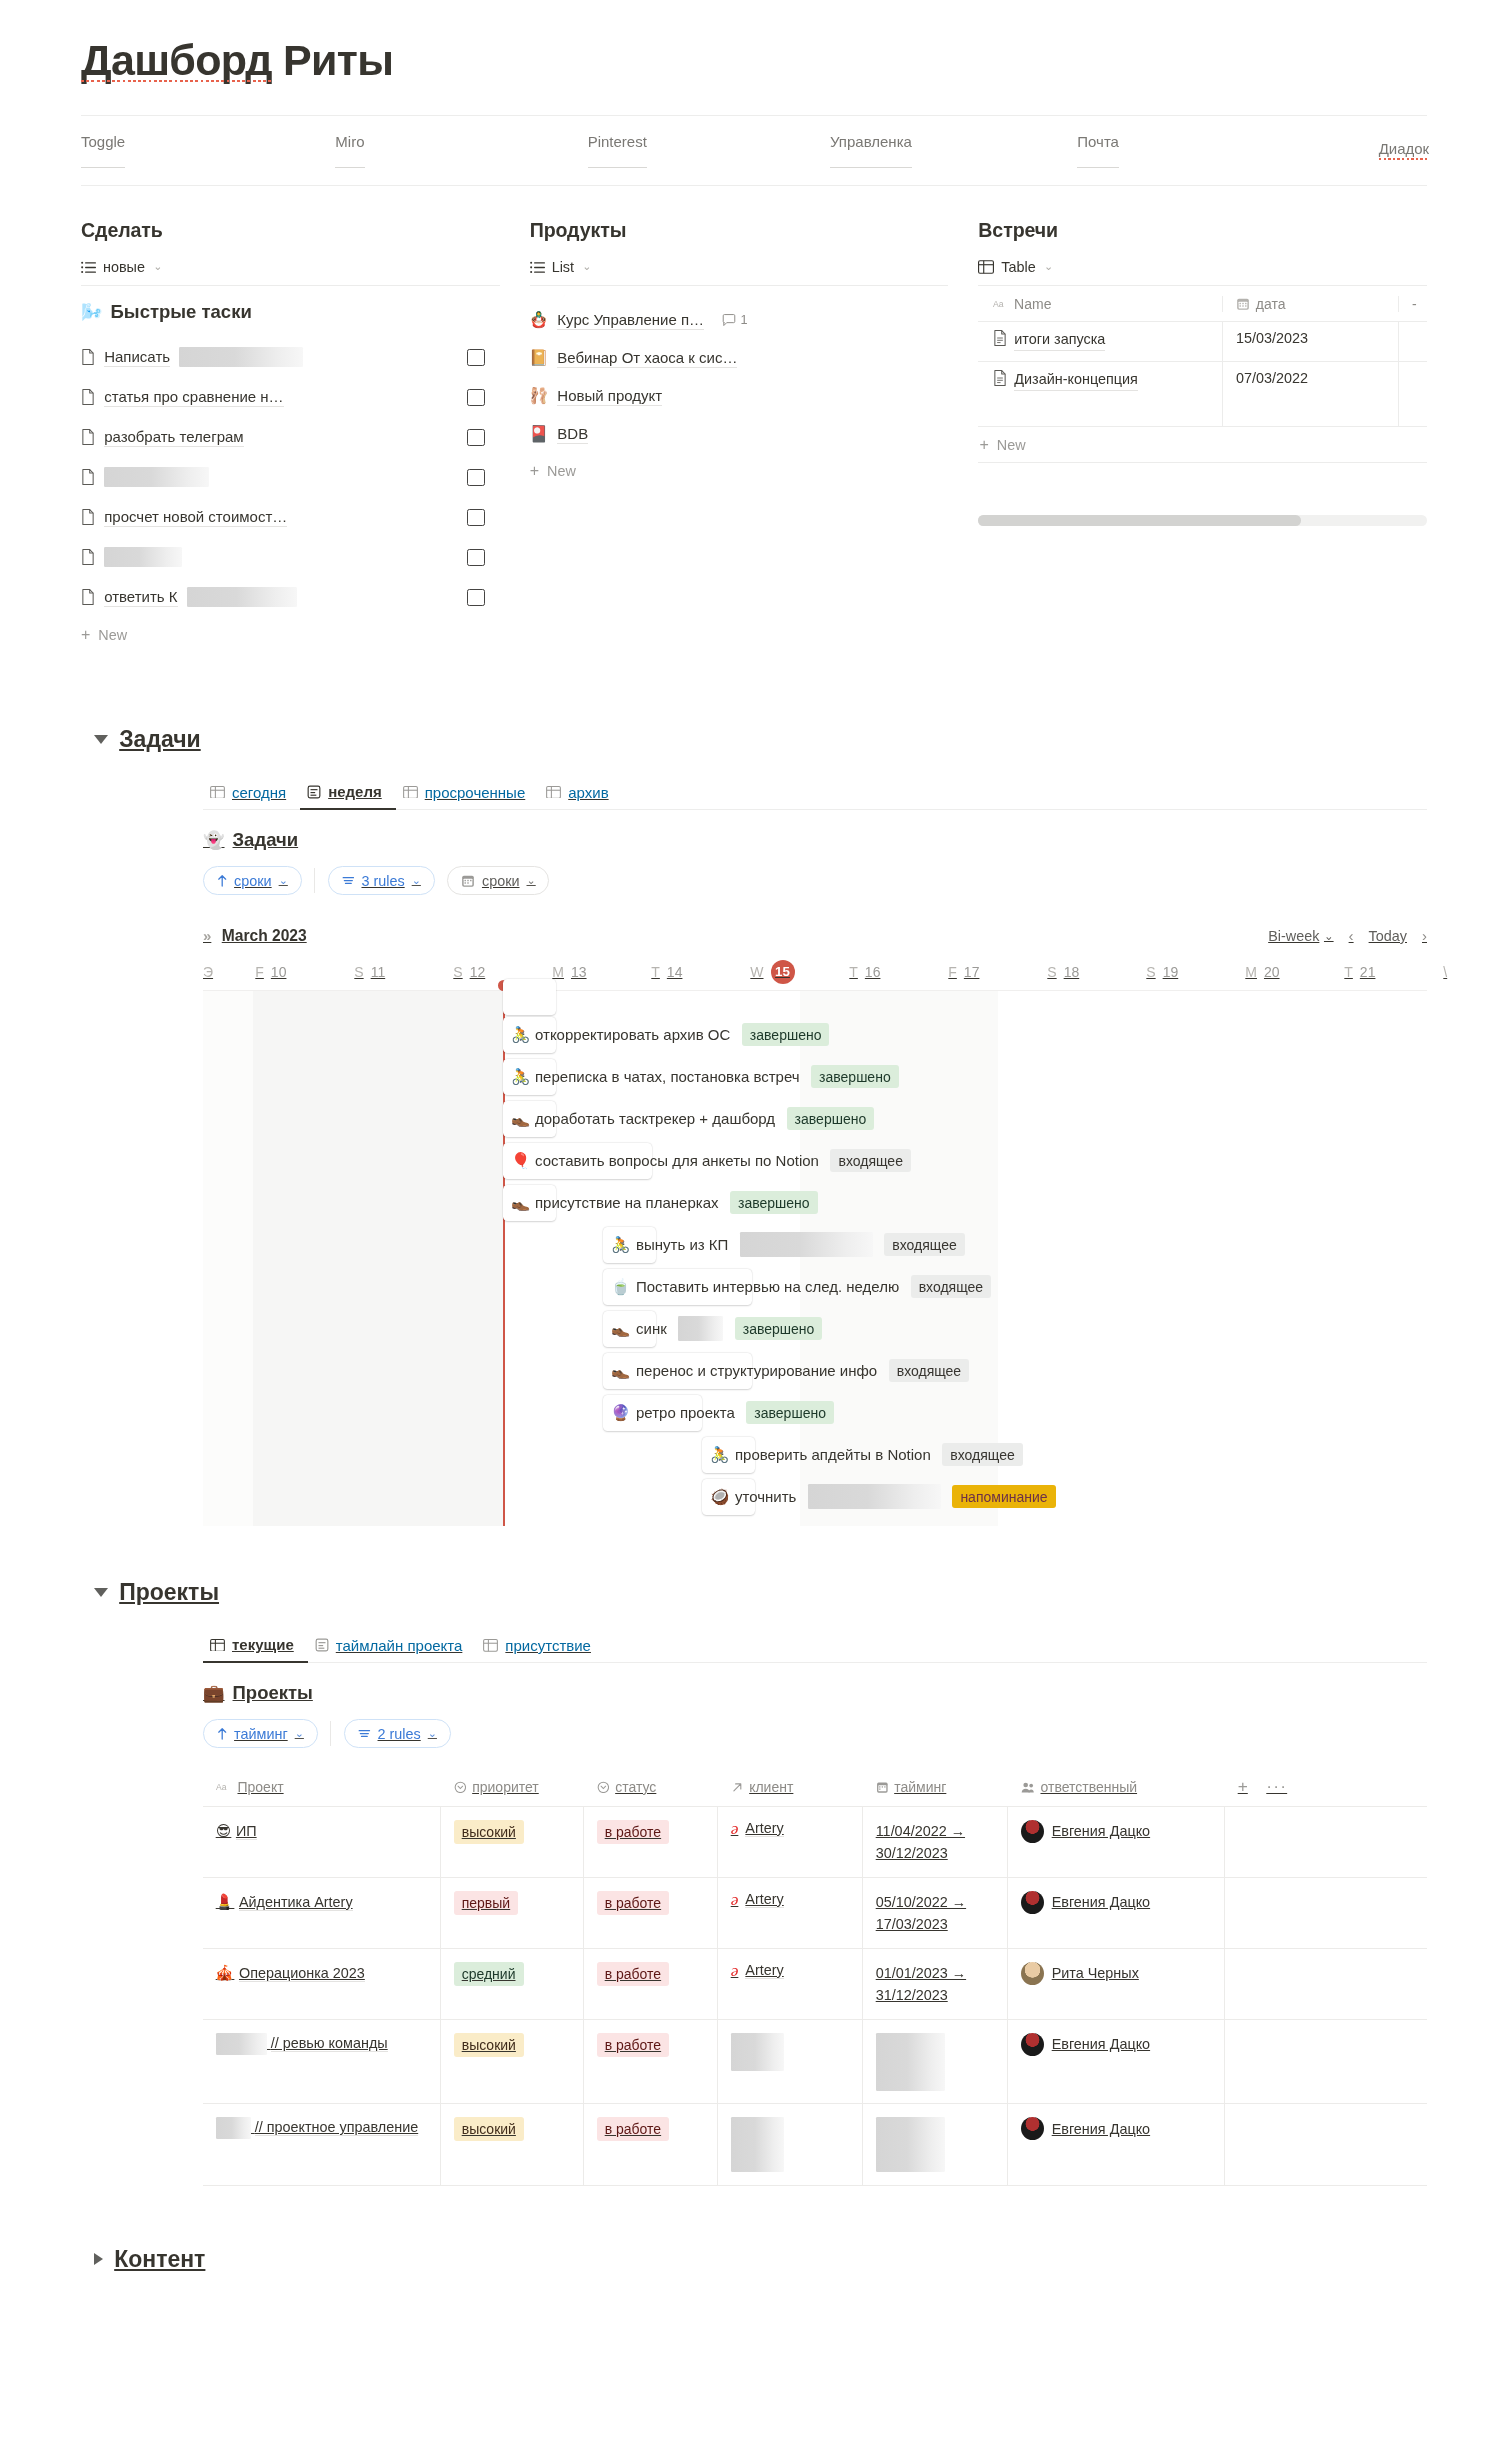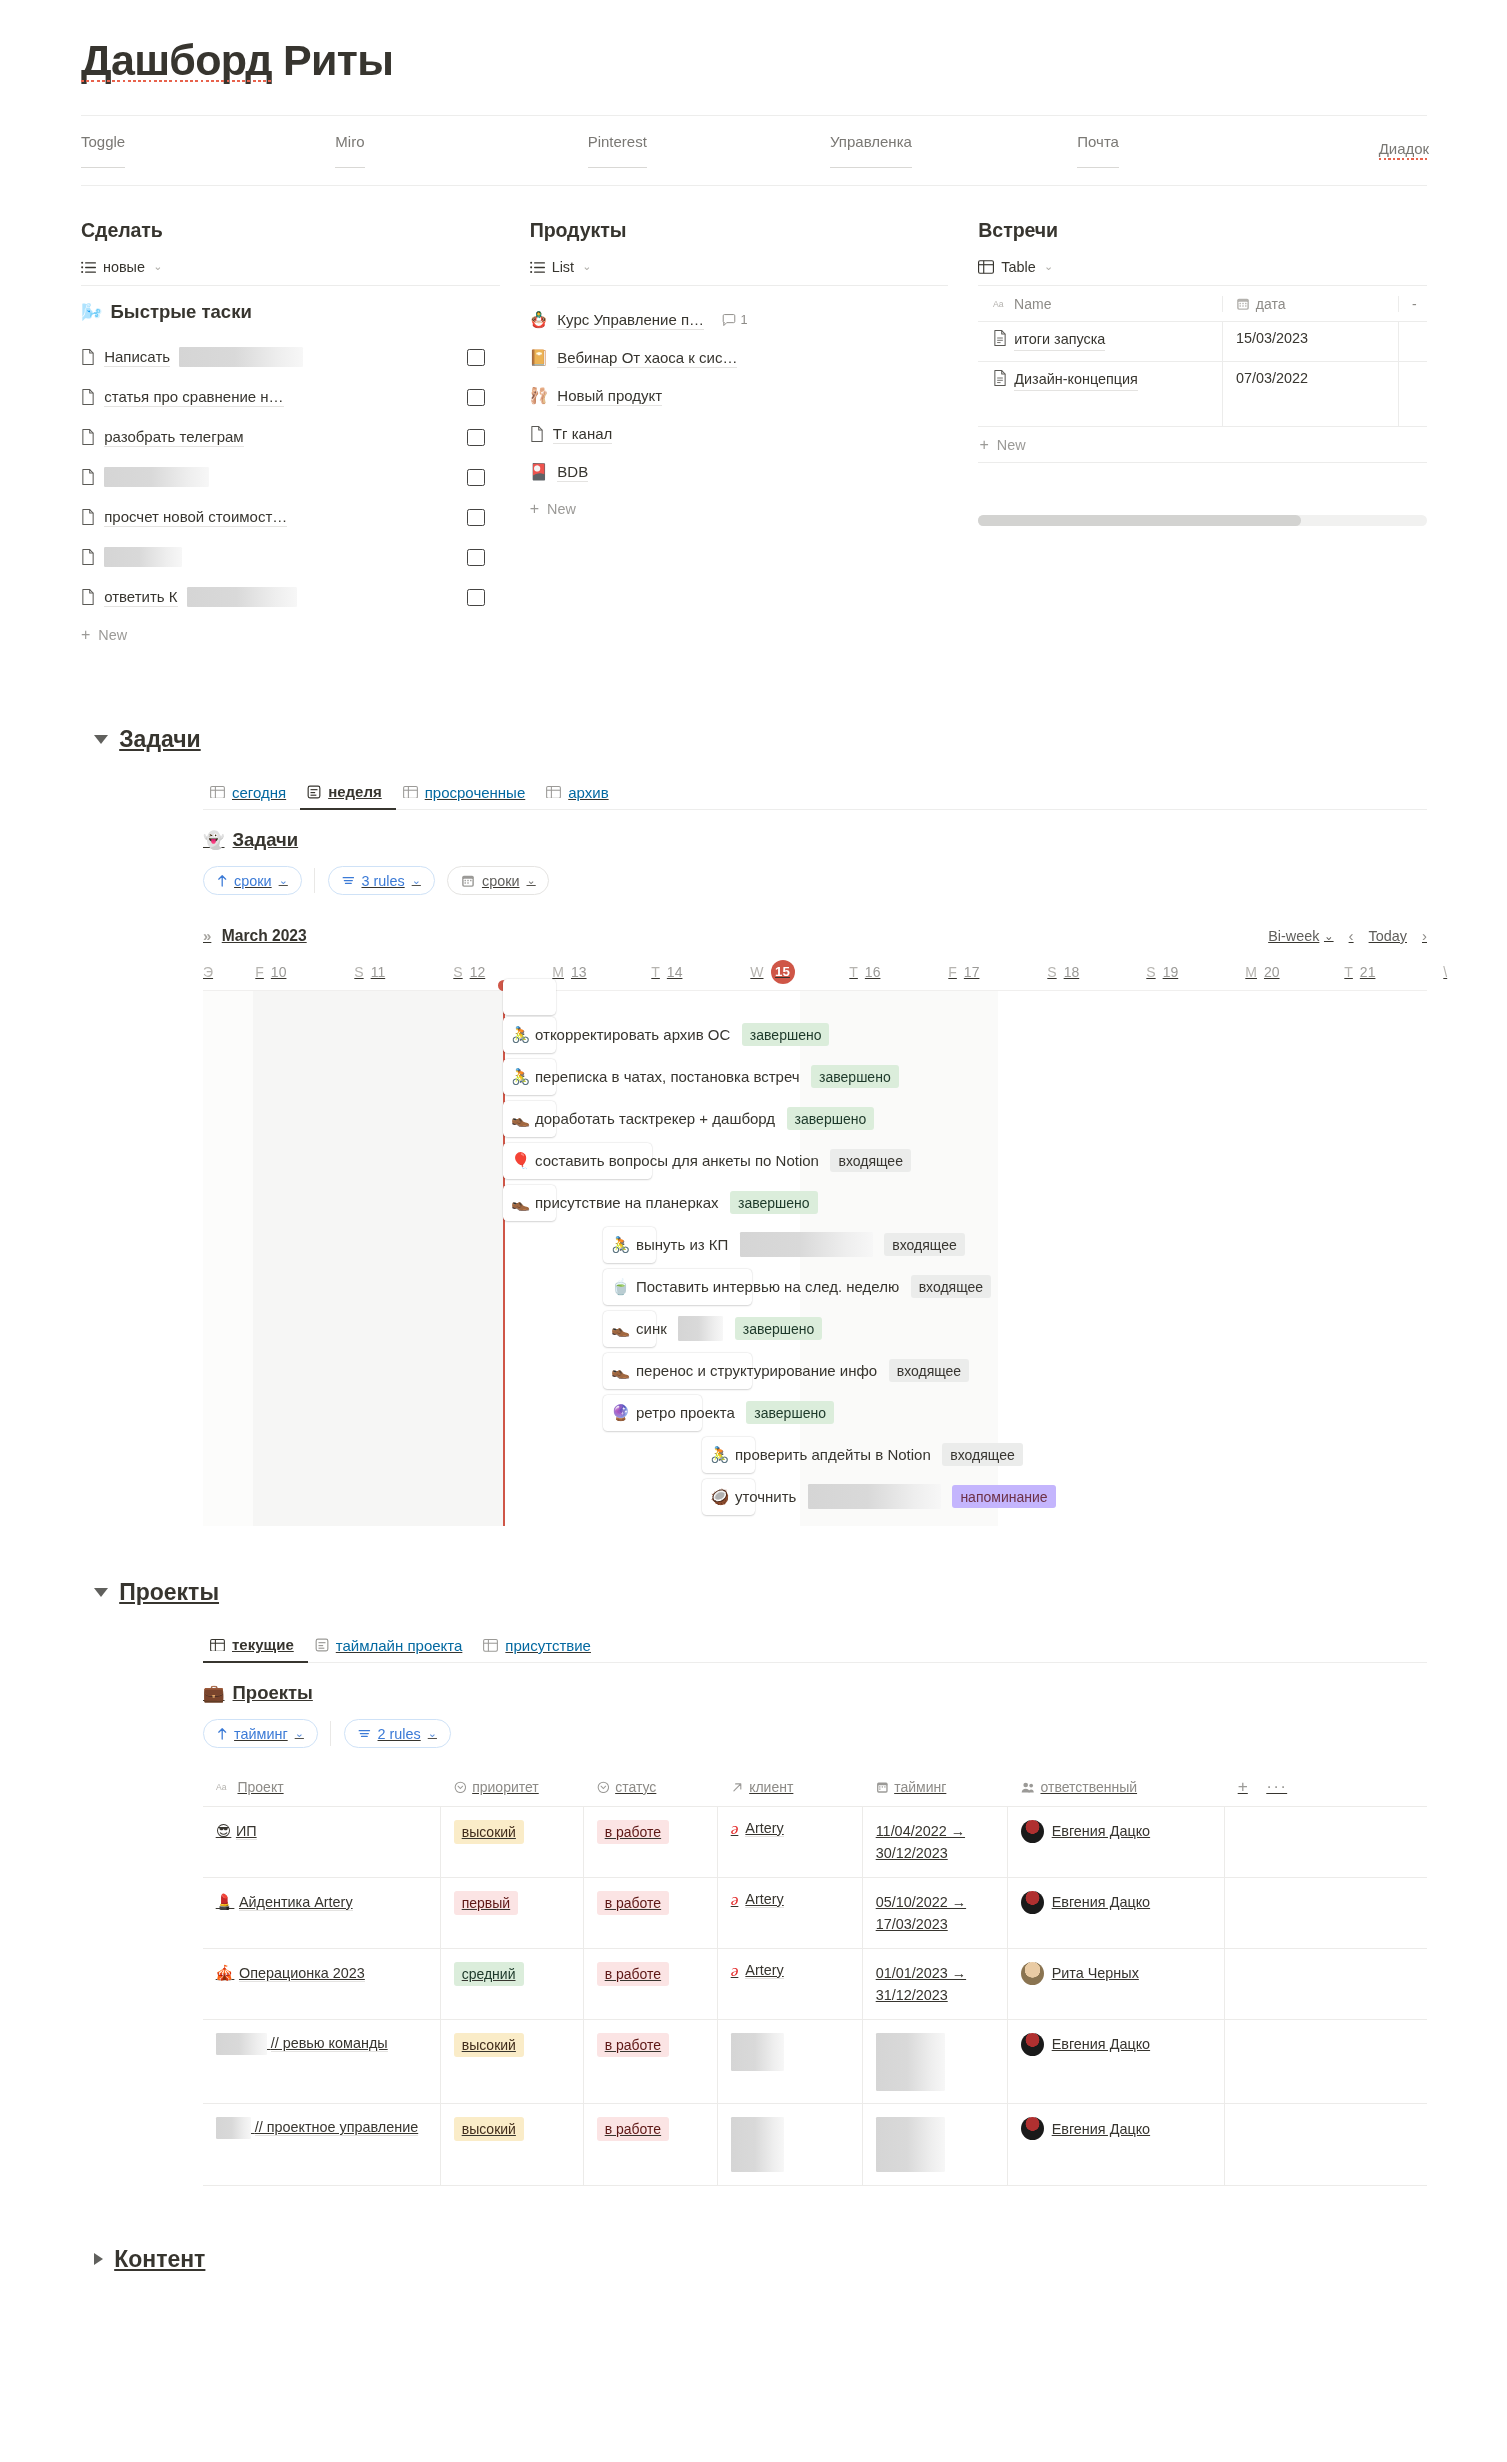--- a/index.html
+++ b/index.html
@@ -371,21 +371,21 @@
     white-space: nowrap; z-index: 3; pointer-events: none;
   }
   .tl-label .txt { font-size: 15px; color: #37352f; }
   .tag {
     display: inline-flex; align-items: center;
     height: 23px; padding: 0 8px; border-radius: 2.9px;
     font-size: 14px; white-space: nowrap;
   }
   .tag.green { background: #dbeddb; color: #1c3829; }
   .tag.gray  { background: #ebeceb; color: #373530; }
-  .tag.pink  { background: #c4b5fd; color: #6d3147; }
+  .tag.pink  { background: #eab308; color: #6d3147; }
 
   
   .ptable { margin-left: 122px; margin-top: 19.6px; width: 1224px; }
   .pt-head { display: flex; border-bottom: 1.7px solid #ecebe9; height: 39px; align-items: center; }
   .pt-row  { display: flex; border-bottom: 1.2px solid #ecebe9; min-height: 61px; }
   .pc { display: flex; align-items: flex-start; padding: 12.7px 0 12.7px 12.7px; border-right: 1.2px solid #ecebe9; }
   .pt-head .pc { padding-top: 0; padding-bottom: 0; align-items: center; border-right: none; }
   .c-name   { flex: 0 0 238px; }
   .c-prio   { flex: 0 0 143px; }
   .c-status { flex: 0 0 134px; }
@@ -606,29 +606,20 @@
         </div>
         <div class="prow">
           <span class="emoji">📔</span>
           <span class="plabel">Вебинар От хаоса к сис…</span>
         </div>
         <div class="prow">
           <span class="emoji">🩰</span>
           <span class="plabel">Новый продукт</span>
         </div>
         <div class="prow">
-          <span class="icon">
-            <svg width="14" height="16" viewBox="0 0 24 28">
-                <path d="M3 1h12l6 6v20H3z" fill="#fff" stroke="#5a5955" stroke-width="1.8" stroke-linejoin="round"></path>
-                <path d="M15 1v6h6" fill="none" stroke="#5a5955" stroke-width="1.8" stroke-linejoin="round"></path>
-              </svg>
-          </span>
-          <span class="plabel">Тг канал</span>
-        </div>
-        <div class="prow">
           <span class="emoji">🎴</span>
           <span class="plabel">BDB</span>
         </div>
       </div>
 
       <div class="new-row">
         <span class="plus">+</span>
         <span>New</span>
       </div>
     </div>

